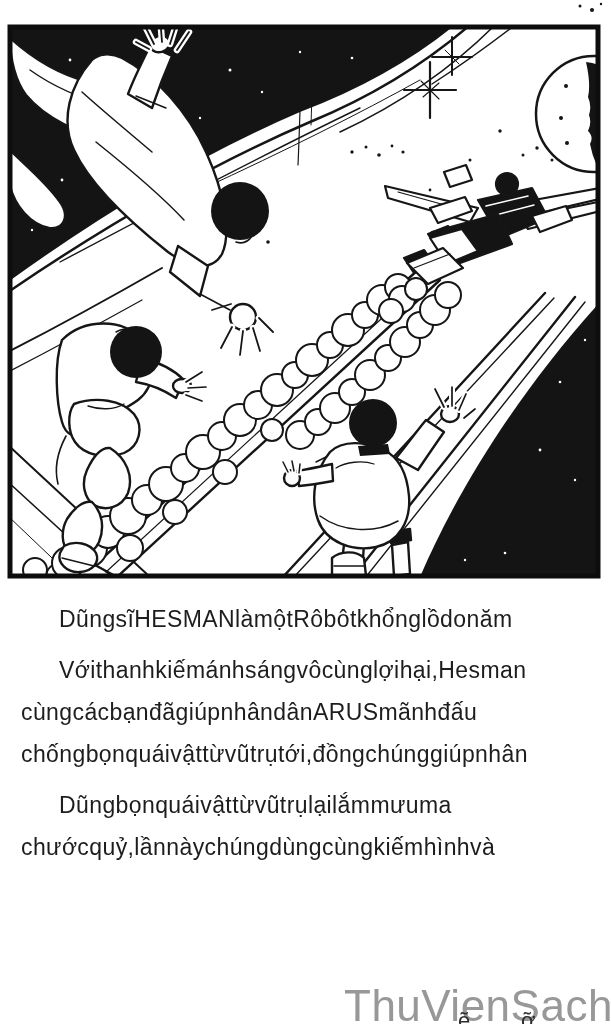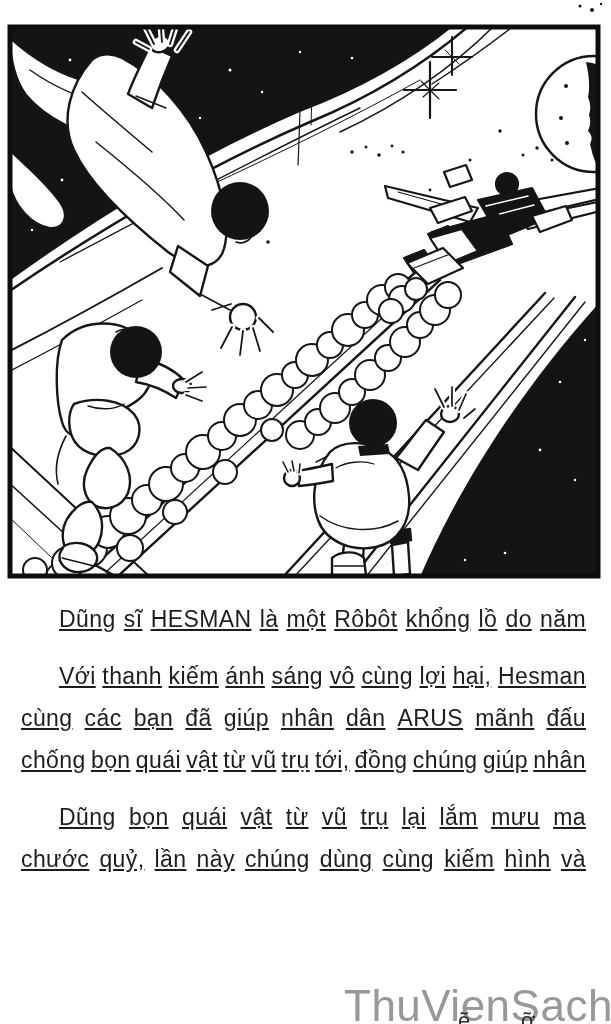--- a/index.html
+++ b/index.html
@@ -3,23 +3,23 @@
 <meta charset="utf-8">
 <style>
   html,body{margin:0;padding:0;}
   body{width:611px;height:1024px;background:#ffffff;overflow:hidden;position:relative;
        font-family:"Liberation Sans", sans-serif;}
   .stage{position:absolute;inset:0;width:611px;height:1024px;background:#ffffff;}
   svg.panel{position:absolute;left:0;top:0;}
   
   .textblock{position:absolute;left:21px;right:25px;top:598px;color:#1d1d1d;
              font-size:23px;letter-spacing:.4px;}
-  .para + .para{margin-top:15px;}
-  .jline{height:42px;display:flex;justify-content:space-between;align-items:center;
-         white-space:nowrap;overflow:visible;text-decoration:underline;}
+  .para + .para{margin-top:9px;}
+  .jline{height:42px;display:flex;align-items:center;
+         white-space:nowrap;overflow:visible;}
   .jline.indent{padding-left:38px;}
   .lline{height:42px;display:flex;align-items:center;word-spacing:9px;white-space:pre;}
   
   .watermark{position:absolute;left:344px;top:981px;font-size:44px;color:#8f8f8f;
              letter-spacing:.5px;mix-blend-mode:multiply;opacity:.92;}
   
   .cutoff{position:absolute;left:458px;top:1008px;font-size:22px;color:#2e2e2e;
           white-space:pre;letter-spacing:1px;}
 </style>
 </head>

